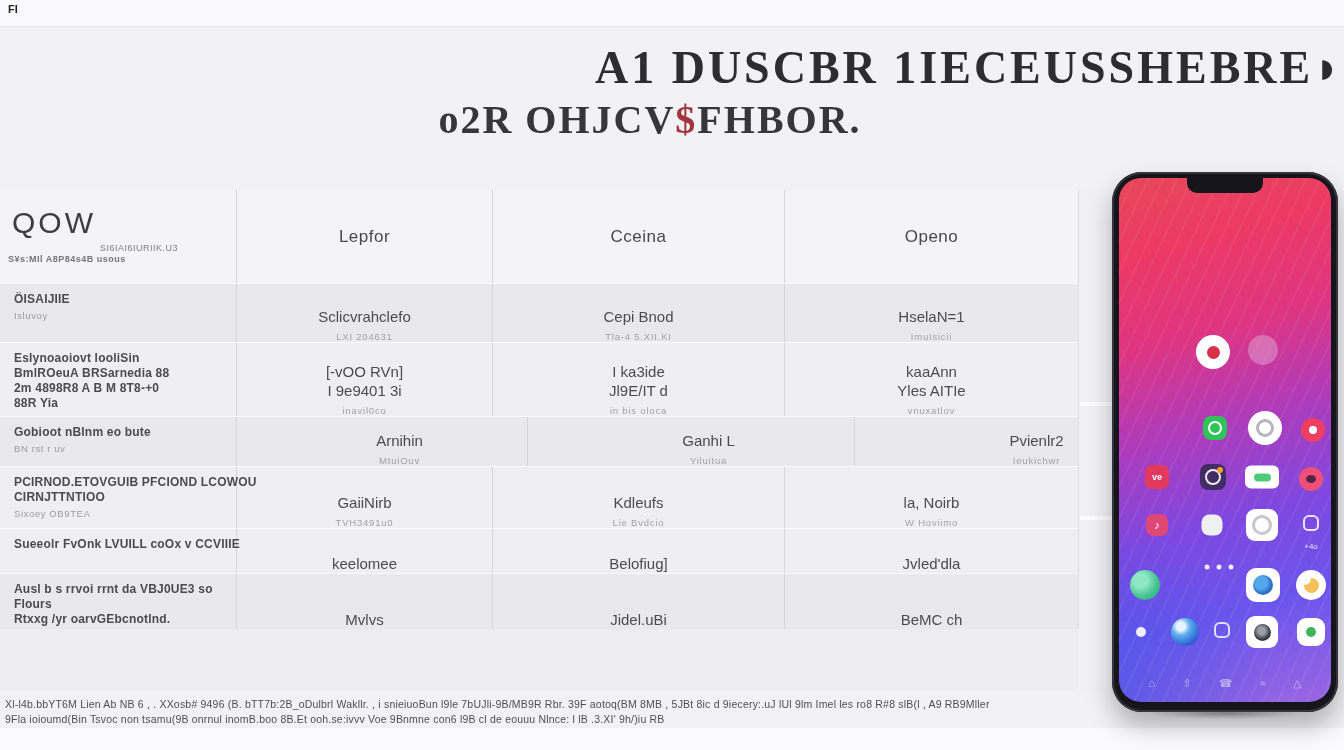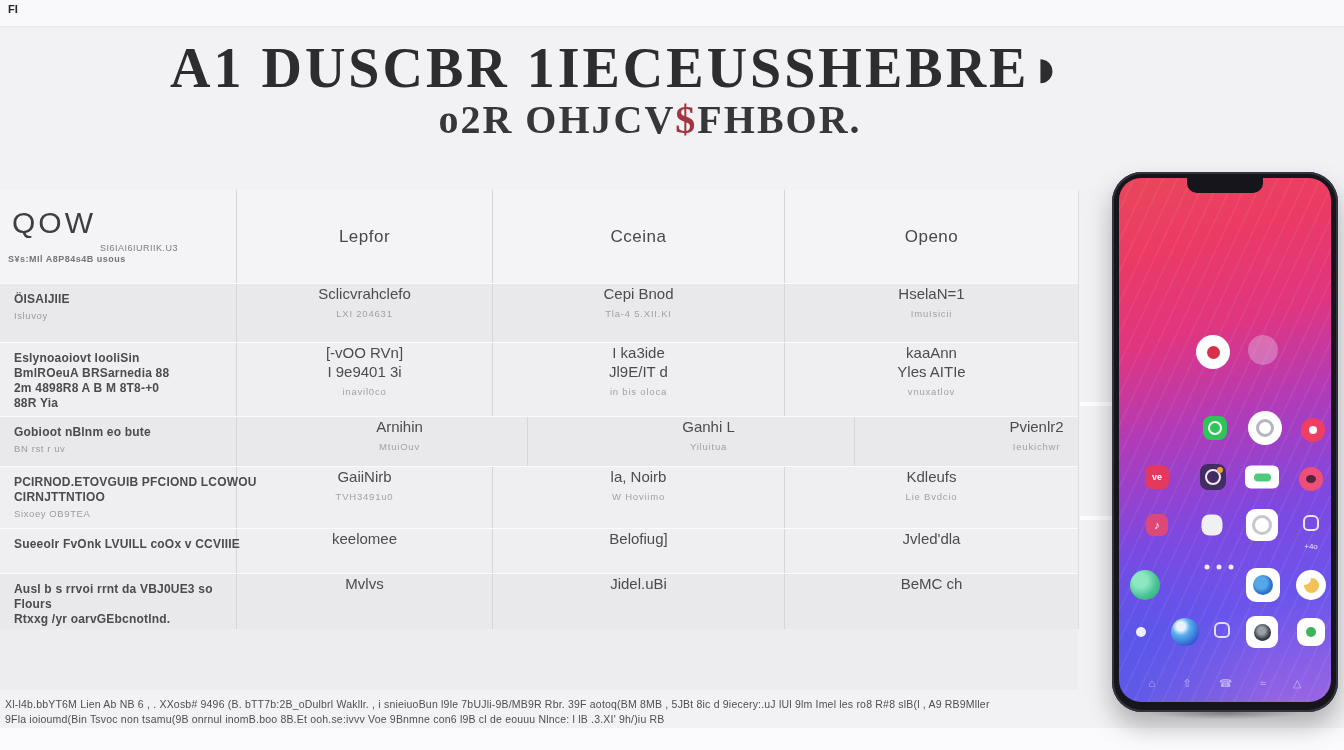--- a/index.html
+++ b/index.html
@@ -3,42 +3,42 @@
 <meta charset="utf-8">
 <style>
   html,body{margin:0;padding:0;width:1344px;height:750px;overflow:hidden;
     font-family:"Liberation Sans", sans-serif;background:#edecee;position:relative;}
 
   
   .top-strip{position:absolute;left:0;top:0;width:1344px;height:26px;background:#f9f8fa;border-bottom:1px solid #e7e6e9;}
   .corner-mark{position:absolute;left:8px;top:3px;font-size:11px;font-weight:700;color:#242428;}
   .left-bar{position:absolute;left:0;top:32px;width:13px;height:57px;background:#232327;}
   .title-area{position:absolute;left:0;top:27px;width:1344px;height:163px;background:#f2f1f3;}
-  .t1{margin-top:12px;padding-left:170px;text-align:left;font-family:"Liberation Serif", serif;
-      font-size:56px;font-weight:700;letter-spacing:3px;color:#2d2c2e;line-height:58px;white-space:nowrap;}
+  .t1{margin-top:12px;padding-left:170px;text-align:right;font-family:"Liberation Serif", serif;
+      font-size:46px;font-weight:700;letter-spacing:3px;color:#2d2c2e;line-height:58px;white-space:nowrap;}
   .t2{padding-right:44px;text-align:center;font-family:"Liberation Serif", serif;
       font-size:40px;font-weight:700;letter-spacing:2px;color:#37363a;line-height:46px;white-space:nowrap;}
   .t2 .accent{color:#a0343f;}
 
   
   .tbl{position:absolute;left:0;top:190px;width:1078px;border-right:1px solid #dededf;}
   .grid4{display:grid;grid-template-columns:237px 256px 292px 293px;}
   .thead{height:93px;background:#f4f3f5;}
   .th{display:flex;align-items:center;justify-content:center;font-size:17px;color:#48484c;
       border-right:1px solid #d6d5d8;letter-spacing:0.5px;}
   .th:last-child{border-right:none;}
   .th-first{display:block;align-items:flex-start;justify-content:flex-start;}
   .qow{font-size:30px;color:#3e3e42;font-weight:500;letter-spacing:3px;margin:16px 0 0 12px;}
   .qsub1{font-size:9px;color:#7c7c82;margin:3px 0 0 100px;letter-spacing:0.5px;}
   .qsub2{font-size:9px;color:#74747a;font-weight:700;margin:1px 0 0 8px;letter-spacing:0.5px;}
 
   .trow{border-top:1px solid rgba(255,255,255,0.75);}
   .trow.odd{background:#e9e8ea;}
   .trow.even{background:#efeef0;}
-  .tcell{border-right:1px solid #d6d5d8;display:flex;flex-direction:column;align-items:center;justify-content:flex-start;overflow:visible;}
+  .tcell{border-right:1px solid #d6d5d8;display:flex;flex-direction:column;align-items:center;justify-content:flex-end;overflow:visible;}
   .trow .tcell:last-child{border-right:none;}
   .tlabel{align-items:flex-start;justify-content:flex-start;padding:8px 0 0 14px;box-sizing:border-box;}
   .lbl-line{font-size:12px;font-weight:700;color:#4b4b50;line-height:15px;white-space:nowrap;letter-spacing:0.2px;}
   .lbl-sub{font-size:9.5px;color:#9b9ba0;margin-top:3px;letter-spacing:0.6px;}
   .cell-line{font-size:15px;color:#4c4c50;line-height:19px;}
   .cell-sub{font-size:9.5px;color:#a2a2a7;margin-top:5px;letter-spacing:0.8px;}
 
   
   .right-panel{position:absolute;left:1078px;top:190px;width:266px;height:500px;background:#f1f0f2;}
   .hline1,.hline2{position:absolute;left:1080px;width:34px;height:4px;background:rgba(255,255,255,0.85);}
@@ -207,26 +207,26 @@
         <div class="tcell tlabel">
           <div class="lbl-line">PCIRNOD.ETOVGUIB PFCIOND LCOWOU</div>
           <div class="lbl-line">CIRNJTTNTIOO</div>
           <div class="lbl-sub">Sixoey OB9TEA</div>
         </div>
         <div class="tcell tdata">
           <div class="cell-line">GaiiNirb</div>
           <div class="cell-sub">TVH3491u0</div>
         </div>
         <div class="tcell tdata">
+          <div class="cell-line">Kdleufs</div>
+          <div class="cell-sub">Lie Bvdcio</div>
+        </div>
+        <div class="tcell tdata">
           <div class="cell-line">la, Noirb</div>
           <div class="cell-sub">W Hoviimo</div>
-        </div>
-        <div class="tcell tdata">
-          <div class="cell-line">Kdleufs</div>
-          <div class="cell-sub">Lie Bvdcio</div>
         </div>
       </div>
       <div class="trow grid4 even" style="height: 44px;">
         <div class="tcell tlabel">
           <div class="lbl-line">Sueeolr FvOnk LVUILL coOx v CCVIIIE</div>
         </div>
         <div class="tcell tdata">
           <div class="cell-line">keelomee</div>
         </div>
         <div class="tcell tdata">

